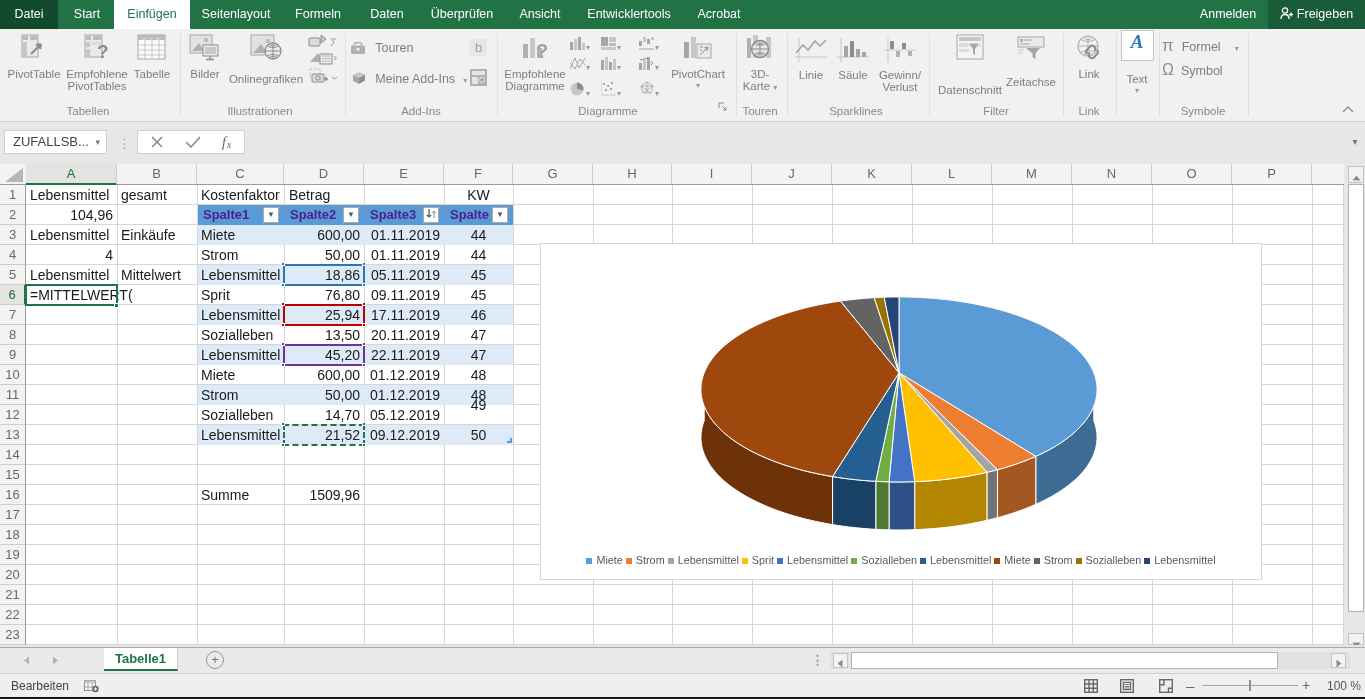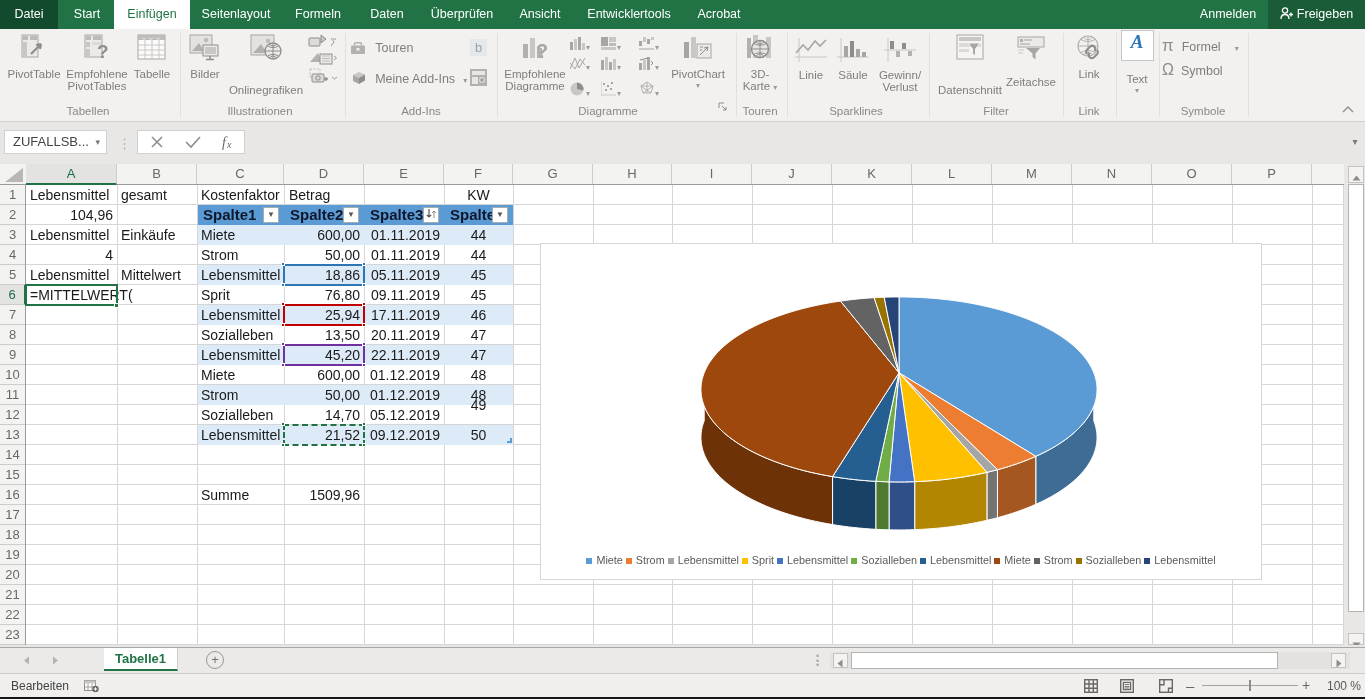--- a/index.html
+++ b/index.html
@@ -27,21 +27,21 @@
 #rowhead { position:absolute; left:0; top:21px; width:26px; height:460px; background:#f3f3f2; border-right:1px solid #9b9b9b; }
 .rh { position:absolute; left:0; width:25px; height:20px; line-height:19px; text-align:center; color:#686867; font-size:13px; border-bottom:1px solid #cfcdcc; }
 .gridv { position:absolute; top:21px; width:1px; height:460px; background:#d6d6d6; }
 .gridh { position:absolute; left:26px; width:1318px; height:1px; background:#d6d6d6; }
 .cell { position:absolute; height:20px; line-height:20px; font-size:14px; color:#1a1a1a; white-space:nowrap; }
 .ra { text-align:right; }
 .ca { text-align:center; }
 .band { position:absolute; left:198px; width:315px; height:20px; background:#dcebf7; }
 
 #thead { position:absolute; left:198px; top:41px; width:315px; height:20px; background:#5b9bd5; }
-#thead span { position:absolute; color:#0f172a; font-weight:bold; font-size:15px; line-height:20px; }
+#thead span { position:absolute; color:#4c1d95; font-weight:bold; font-size:13px; line-height:20px; }
 .fbtn { position:absolute; top:2px; width:16px; height:16px; background:#fff; border:1px solid #ababab; color:#555; font-size:8px; line-height:14px; text-align:center; }
 
 .selb { position:absolute; }
 .hndl { position:absolute; width:4px; height:4px; }
 
 #chart { position:absolute; left:540px; top:79px; width:722px; height:337px; background:#fff; border:1px solid #d7d7d7; }
 
 #vscroll { left:1344px; top:164px; width:21px; height:481px; background:#e9e7e6; }
 #sheetb { left:0; top:645px; width:1365px; height:3px; background:#e9e7e6; border-bottom:1px solid #aaa8a6; }
 #tabrow { left:0; top:648px; width:1365px; height:25px; background:#eceae9; }
@@ -129,21 +129,21 @@
       </svg>
     <div style="margin-top:4px;">Bilder</div></div>
   <div class="ritem" style="left:218px;top:5px;width:96px;">
     <svg width="32" height="28" viewBox="0 0 32 28">
         <rect x="1" y="1" width="23" height="20" fill="#e4e2e1" stroke="#a8a6a4"></rect>
         <circle cx="18" cy="7" r="2.2" fill="#bdbbb9"></circle>
         <path d="M3 19 L11 10 L17 19 Z" fill="#b3b1af"></path>
         <circle cx="23" cy="17" r="8" fill="#eceae9" stroke="#8f8d8b" stroke-width="1.3"></circle>
         <path d="M15 17 h16 M23 9 v16 M17.5 12 a9 7 0 0 0 11 0 M17.5 22 a9 7 0 0 1 11 0 M19 9.8 a7 11 0 0 0 8 0 M19 24.2 a7 11 0 0 1 8 0" stroke="#8f8d8b" fill="none"></path>
       </svg>
-    <div style="margin-top:20px;">Onlinegrafiken</div></div>
+    <div style="margin-top:9px;">Onlinegrafiken</div></div>
   <div class="ritem" style="left:306px;top:5px;width:34px;">
     <svg width="30" height="13" viewBox="0 0 30 13">
         <rect x="1" y="4" width="11" height="8" rx="1" fill="#dddbd9" stroke="#8f8d8b"></rect>
         <path d="M13 1 l5 4 l-5 4 z" fill="#c9c7c5" stroke="#8f8d8b"></path>
         <path d="M23 4 l3 4 l-3 4 M25 5 h3" stroke="#9c9a97" fill="none"></path>
       </svg>
     <svg width="30" height="15" viewBox="0 0 30 15" style="margin-top:1px;">
         <path d="M2 12 L10 3 L14 12 Z" fill="#b3b1af"></path>
         <rect x="12" y="4" width="12" height="10" fill="#eceae9" stroke="#8f8d8b"></rect>
         <path d="M14 6 h8 M14 8.5 h8 M14 11 h8" stroke="#bdbbb9"></path>

